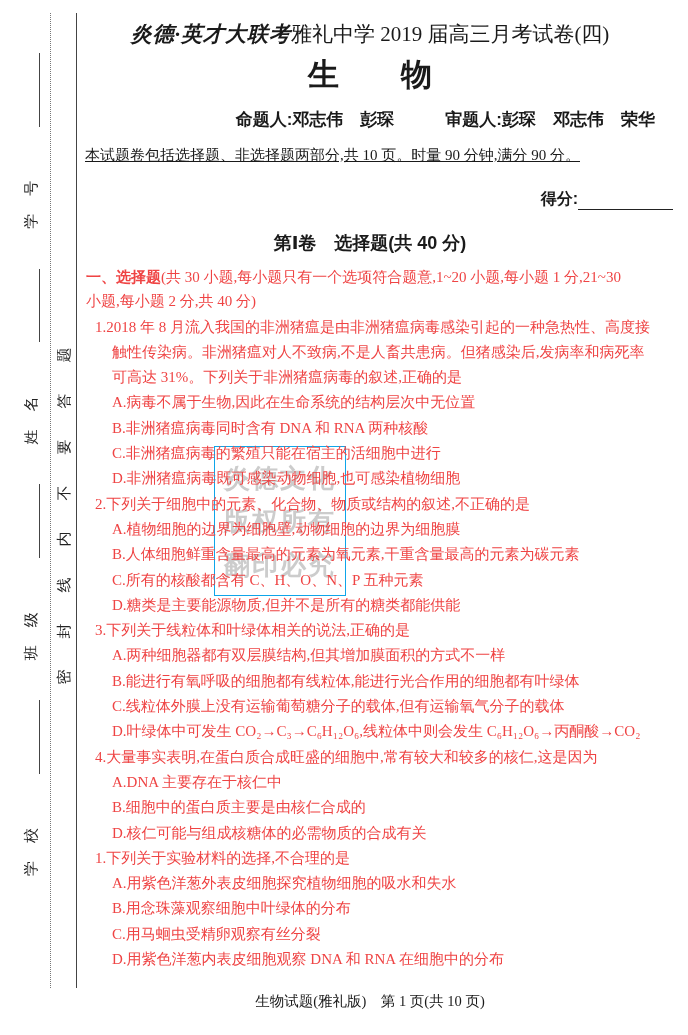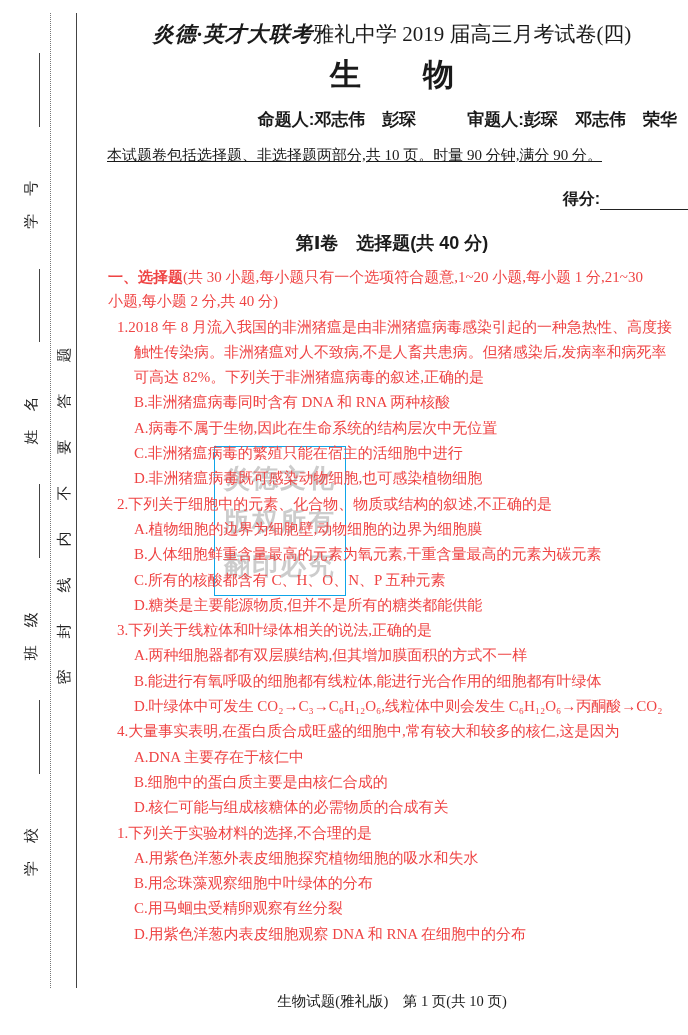--- a/index.html
+++ b/index.html
@@ -14,21 +14,21 @@
   .sidebar-fields { left:20px; top:988px; width:975px; height:20px; display:flex; align-items:flex-end; font-size:15px; padding-left:112px; color:#222; }
   .sidebar-fields .lbl { letter-spacing:18px; line-height:18px; }
   .sidebar-fields .blank { display:inline-block; width:74px; height:15px; border-bottom:1px solid #444; margin-left:36px; margin-right:40px; }
   .sidebar-seal { left:54px; top:988px; width:975px; text-align:center; font-size:15px; letter-spacing:31px; color:#222; height:20px; line-height:20px; }
 
   
   .watermark { position:absolute; left:214px; top:446px; width:132px; height:150px; border:1px solid #0ea5e9; display:flex; flex-direction:column; justify-content:space-evenly; align-items:center; color:#cccccc; font-size:26px; font-weight:bold; letter-spacing:2px; z-index:0; font-family:"Liberation Sans","DejaVu Sans",sans-serif; }
   .watermark div { line-height:1; }
 
   
-  .content { position:absolute; left:85px; top:0; width:570px; height:1035px; z-index:1;margin-left:22px; }
+  .content { position:absolute; left:85px; top:0; width:570px; height:1035px; z-index:1; }
   .title { position:absolute; top:20px; left:0; width:570px; text-align:center; font-size:21px; white-space:nowrap; }
   .title .series { font-weight:bold; font-style:italic; letter-spacing:1px; }
   .subject { position:absolute; top:54px; left:0; width:570px; text-align:center; font-size:31px; font-weight:bold; font-family:"Liberation Sans","DejaVu Sans",sans-serif; }
   .setters { position:absolute; top:108px; left:0; width:570px; text-align:right; font-size:17px; font-weight:bold; font-family:"Liberation Sans","DejaVu Sans",sans-serif; }
   .instructions { position:absolute; top:146px; left:0; width:570px; font-size:15px;text-decoration:underline; }
   .score-row { position:absolute; top:189px; right:-18px; font-size:16px; font-weight:bold; font-family:"Liberation Sans","DejaVu Sans",sans-serif; white-space:nowrap; }
   .score-blank { display:inline-block; width:95px; height:17px; border-bottom:1.5px solid #222; vertical-align:bottom; }
   .section-title { position:absolute; top:231px; left:0; width:570px; text-align:center; font-size:18px; font-weight:bold; font-family:"Liberation Sans","DejaVu Sans",sans-serif; }
 
   .body-text { position:absolute; left:0; top:264px; width:570px; font-size:15px; color:#ef4444; }
@@ -84,35 +84,36 @@
     </div>
 
     <div class="section-title">第Ⅰ卷　选择题(共 40 分)</div>
 
     <div class="body-text">
       <div class="line l0"><span class="b">一、选择题</span><span>(共 30 小题,每小题只有一个选项符合题意,1~20 小题,每小题 1 分,21~30</span></div>
       <div class="line l0">小题,每小题 2 分,共 40 分)</div>
 
       <div class="line l1">1.2018 年 8 月流入我国的非洲猪瘟是由非洲猪瘟病毒感染引起的一种急热性、高度接</div>
       <div class="line l2">触性传染病。非洲猪瘟对人不致病,不是人畜共患病。但猪感染后,发病率和病死率</div>
-      <div class="line l2">可高达 82%。下列关于非洲猪瘟病毒的叙述,正确的是</div>
+      <div class="line l2">可高达 31%。下列关于非洲猪瘟病毒的叙述,正确的是</div>
+      <div class="line l2">A.病毒不属于生物,因此在生命系统的结构层次中无位置</div>
       <div class="line l2">B.非洲猪瘟病毒同时含有 DNA 和 RNA 两种核酸</div>
-      <div class="line l2">A.病毒不属于生物,因此在生命系统的结构层次中无位置</div>
       <div class="line l2">C.非洲猪瘟病毒的繁殖只能在宿主的活细胞中进行</div>
       <div class="line l2">D.非洲猪瘟病毒既可感染动物细胞,也可感染植物细胞</div>
 
       <div class="line l1">2.下列关于细胞中的元素、化合物、物质或结构的叙述,不正确的是</div>
       <div class="line l2">A.植物细胞的边界为细胞壁,动物细胞的边界为细胞膜</div>
       <div class="line l2">B.人体细胞鲜重含量最高的元素为氧元素,干重含量最高的元素为碳元素</div>
       <div class="line l2">C.所有的核酸都含有 C、H、O、N、P 五种元素</div>
       <div class="line l2">D.糖类是主要能源物质,但并不是所有的糖类都能供能</div>
 
       <div class="line l1">3.下列关于线粒体和叶绿体相关的说法,正确的是</div>
       <div class="line l2">A.两种细胞器都有双层膜结构,但其增加膜面积的方式不一样</div>
       <div class="line l2">B.能进行有氧呼吸的细胞都有线粒体,能进行光合作用的细胞都有叶绿体</div>
+      <div class="line l2">C.线粒体外膜上没有运输葡萄糖分子的载体,但有运输氧气分子的载体</div>
       <div class="line l2">D.叶绿体中可发生 CO₂→C₃→C₆H₁₂O₆,线粒体中则会发生 C₆H₁₂O₆→丙酮酸→CO₂</div>
 
       <div class="line l1">4.大量事实表明,在蛋白质合成旺盛的细胞中,常有较大和较多的核仁,这是因为</div>
       <div class="line l2">A.DNA 主要存在于核仁中</div>
       <div class="line l2">B.细胞中的蛋白质主要是由核仁合成的</div>
       <div class="line l2">D.核仁可能与组成核糖体的必需物质的合成有关</div>
 
       <div class="line l1">1.下列关于实验材料的选择,不合理的是</div>
       <div class="line l2">A.用紫色洋葱外表皮细胞探究植物细胞的吸水和失水</div>
       <div class="line l2">B.用念珠藻观察细胞中叶绿体的分布</div>

